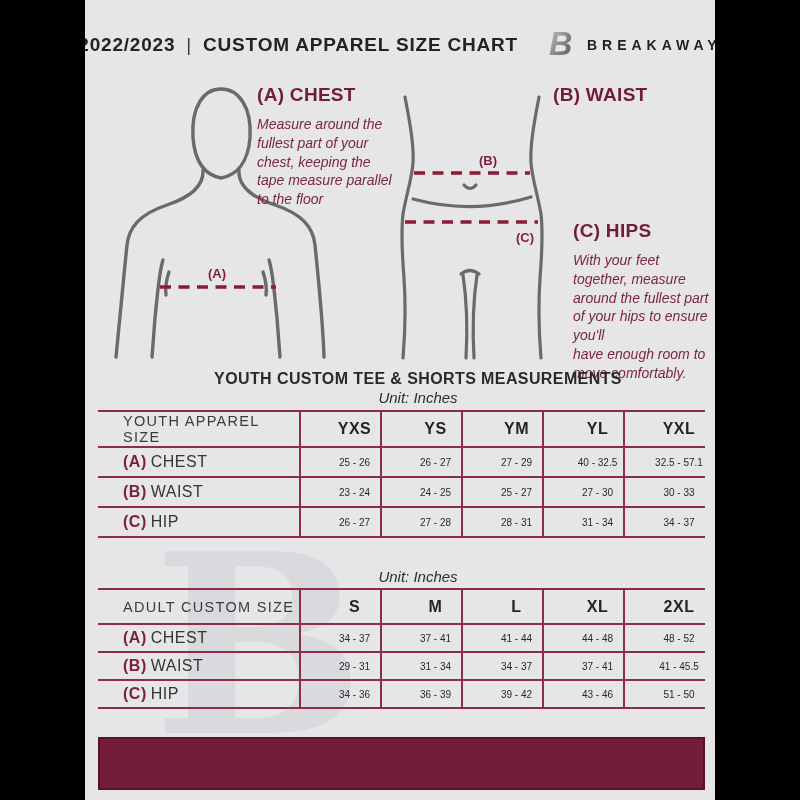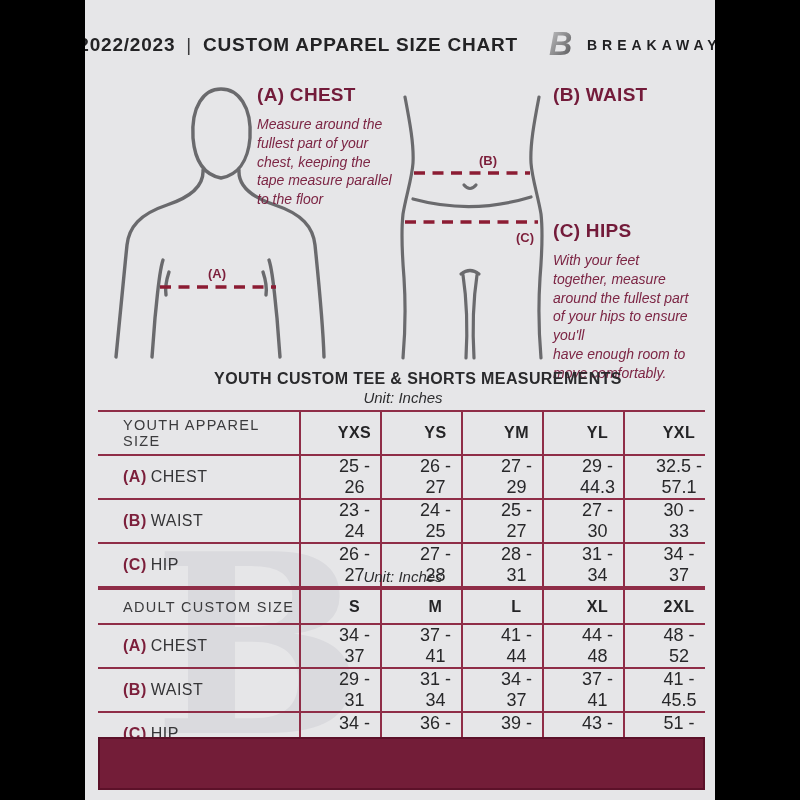--- a/index.html
+++ b/index.html
@@ -43,46 +43,46 @@
   .header-sep{font-weight:normal;color:#3a3a3c;font-size:19px;}
   .brand{display:flex;align-items:center;gap:7px;}
   .brand-name{font-weight:bold;font-size:14px;letter-spacing:5px;color:#1f1f21;white-space:nowrap;}
   
   .fig{position:absolute;z-index:1;overflow:visible;}
   .fig1{left:18px;top:76px;}
   .fig2{left:303px;top:95px;}
   .desc{position:absolute;z-index:2;}
   .desc-a{left:172px;top:84px;width:168px;}
   .desc-b{left:468px;top:84px;width:162px;}
-  .desc-c{left:468px;top:220px;width:162px;}
+  .desc-c{left:488px;top:220px;width:162px;}
   .desc h3{font-size:19px;font-weight:bold;color:var(--maroon-head);
     letter-spacing:0.3px;margin-bottom:9px;}
   .desc p{font-style:italic;font-size:14px;line-height:1.34;
     color:var(--maroon-desc);white-space:pre-line;}
   
   .tbl-title{position:absolute;left:0;width:630px;text-align:center;z-index:2;
     font-weight:bold;font-size:16px;letter-spacing:0.4px;color:#2a2a2c;padding-left:36px;}
-  .tbl-unit{position:absolute;left:3px;width:630px;text-align:center;z-index:2;
+  .tbl-unit{position:absolute;left:18px;width:630px;text-align:center;z-index:2;
     font-style:italic;font-size:15px;color:#2e2e30;}
   #youth-title{top:370px;} #youth-unit{top:389px;}
   #adult-title{top:549px;} #adult-unit{top:568px;}
   .tbl{position:absolute;left:13px;z-index:2;border-collapse:collapse;table-layout:fixed;width:607px;}
   #youth-table{top:410px;} #adult-table{top:588px;}
   .tbl tr{border-top:2px solid var(--tb);}
   .tbl tbody tr:last-child{border-bottom:2px solid var(--tb);}
   .tbl th+th,.tbl td+td{border-left:2px solid var(--tb);padding-left:28px;}
-  .t-youth tr{height:30px;} .t-youth .head-row{height:44px;}
+  .t-youth tr{height:30px;} .t-youth .head-row{height:36px;}
   .t-adult tr{height:28px;} .t-adult .head-row{height:35px;}
   .c0{width:202px;text-align:left;padding-left:25px;}
   .cv{width:81px;text-align:center;}
   .hlabel{font-weight:normal;font-size:14.5px;letter-spacing:1.3px;color:#3b3b3d;}
   .hsize{font-weight:bold;font-size:16px;letter-spacing:0.5px;color:#242426;}
   .rlabel{font-size:16px;letter-spacing:0.5px;color:#353537;}
   .rlabel .pfx{color:#7c1f3b;font-weight:bold;margin-right:4px;}
-  .val{font-size:18px;color:var(--ink);}
+  .val{font-size:10px;color:var(--ink);}
   
   .footer-bar{
     position:absolute;left:13px;top:737px;width:607px;height:53px;z-index:3;
     background:var(--maroon);border:2px solid #5c1129;
   }
   svg text{font-family:"Liberation Sans",sans-serif;}
 </style>
 </head>
 <body>
 
@@ -179,21 +179,21 @@
           <th class="cv hsize">YL</th>
           <th class="cv hsize">YXL</th>
         </tr>
       </thead>
       <tbody>
         <tr>
           <td class="c0 rlabel"><span class="pfx">(A)</span>CHEST</td>
           <td class="cv val">25 - 26</td>
           <td class="cv val">26 - 27</td>
           <td class="cv val">27 - 29</td>
-          <td class="cv val">29 - 44.3</td>
+          <td class="cv val">40 - 32.5</td>
           <td class="cv val">32.5 - 57.1</td>
         </tr>
         <tr>
           <td class="c0 rlabel"><span class="pfx">(B)</span>WAIST</td>
           <td class="cv val">23 - 24</td>
           <td class="cv val">24 - 25</td>
           <td class="cv val">25 - 27</td>
           <td class="cv val">27 - 30</td>
           <td class="cv val">30 - 33</td>
         </tr>

